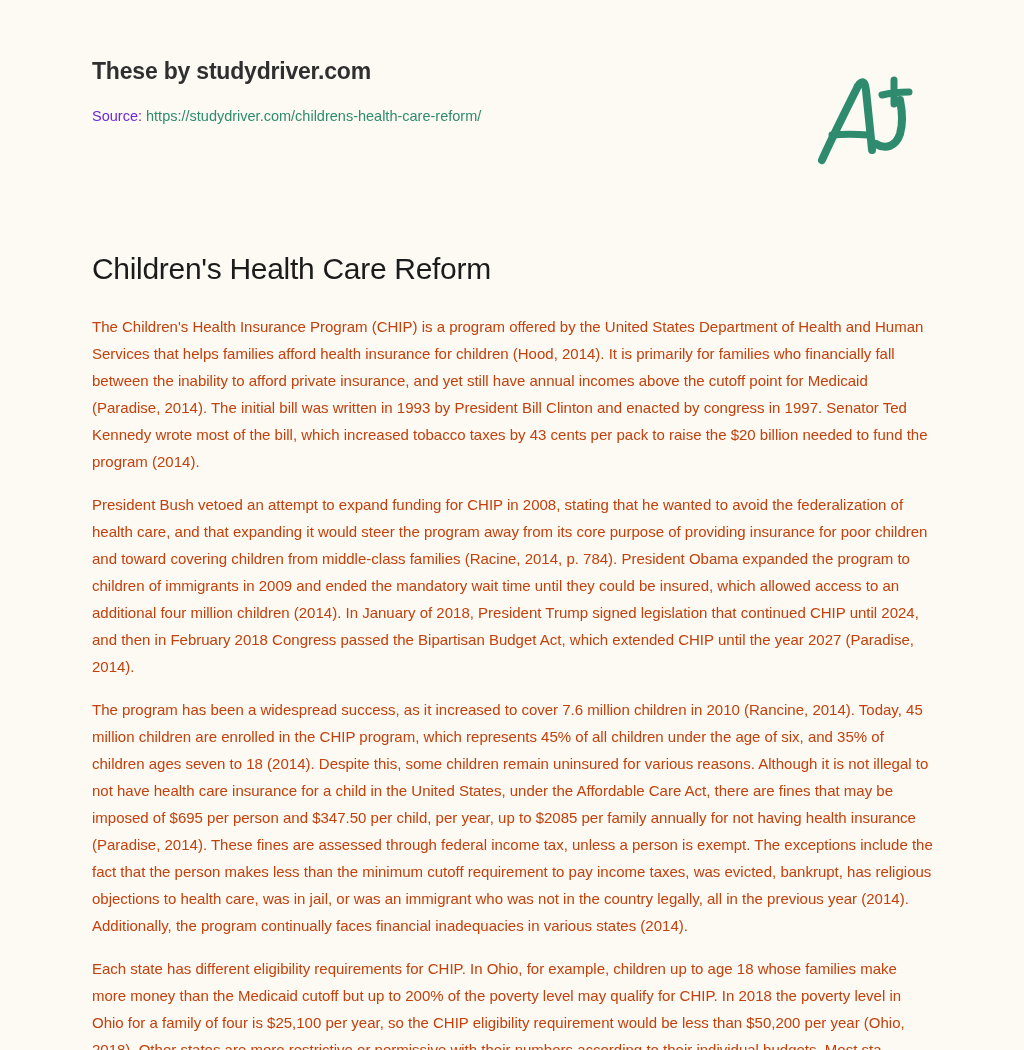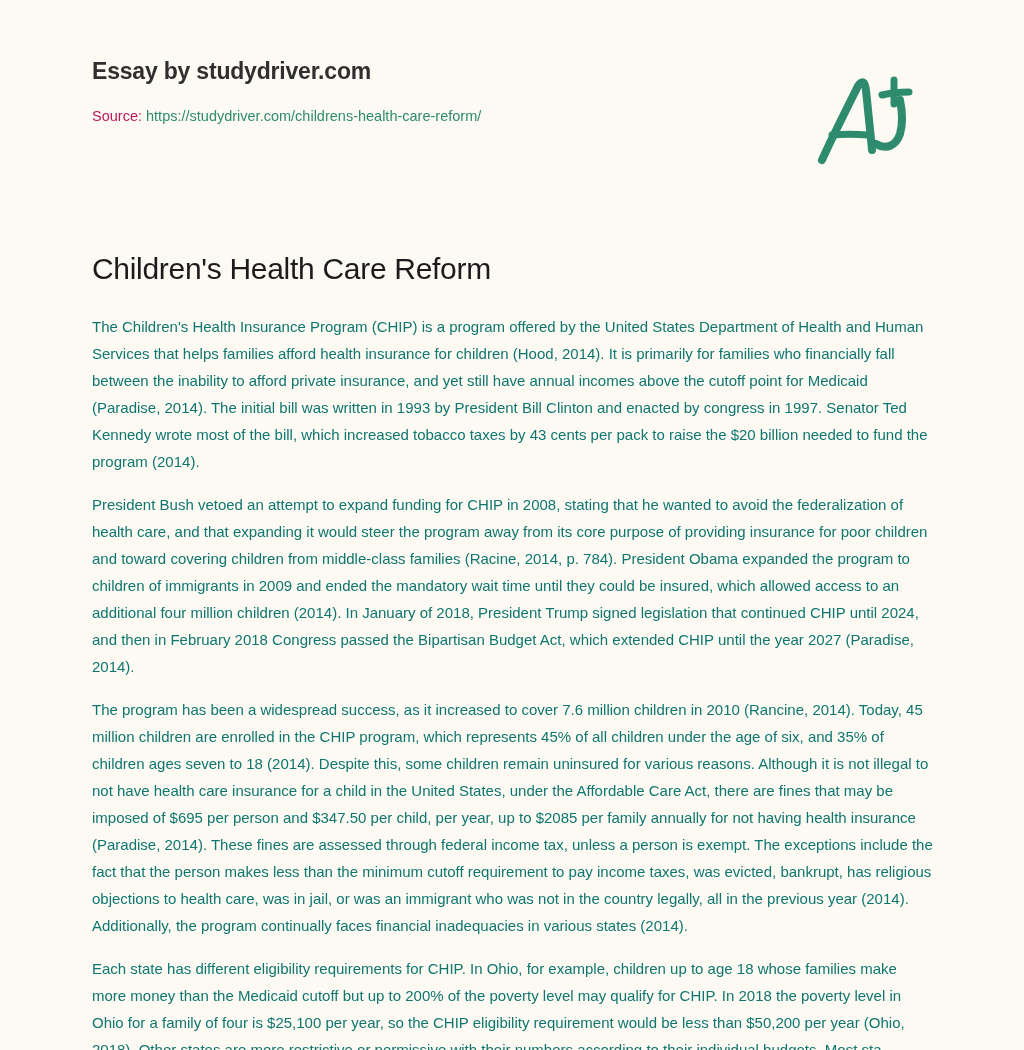--- a/index.html
+++ b/index.html
@@ -48,21 +48,21 @@
 
   .source-line {
     margin-top: 21px;
     font-size: 14.5px;
     line-height: 1.3;
     color: #8d8d8d;
     white-space: nowrap;
   }
 
   .source-label {
-    color: #be185d;
+    color: #6d28d9;
   }
 
   .source-url {
     color: #2f8b6e;
     text-decoration: none;
     text-align: right;
   }
 
   
   .logo {
@@ -100,35 +100,35 @@
     top: 313px;
     width: 842px;
     height: 737px;
     overflow: hidden;
   }
 
   .doc-body p {
     margin: 0 0 16px 0;
     font-size: 15px;
     line-height: 27px;
-    color: #0f766e;
+    color: #c2410c;
     text-align: left;
   }
 
   .doc-body p:last-child {
     margin-bottom: 0;
   }
 </style>
 </head>
 <body>
 
 <div class="page">
 
   <div class="doc-header">
-    <div class="byline">Essay by studydriver.com</div>
+    <div class="byline">These by studydriver.com</div>
     <div class="source-line">
       <span class="source-label">Source:</span>
       <span class="source-url">https://studydriver.com/childrens-health-care-reform/</span>
     </div>
   </div>
 
   <div class="logo">
     <svg viewBox="0 0 110 100" xmlns="http://www.w3.org/2000/svg" aria-hidden="true">
       <g fill="none" stroke="#2f8b6e" stroke-linecap="round" stroke-linejoin="round">
         <path d="M10 88 C 18 70, 34 38, 44 18 C 46 13, 49 9, 52 11 C 54 13, 54 20, 55 28 C 57 48, 59 66, 60 78" stroke-width="8"></path>

